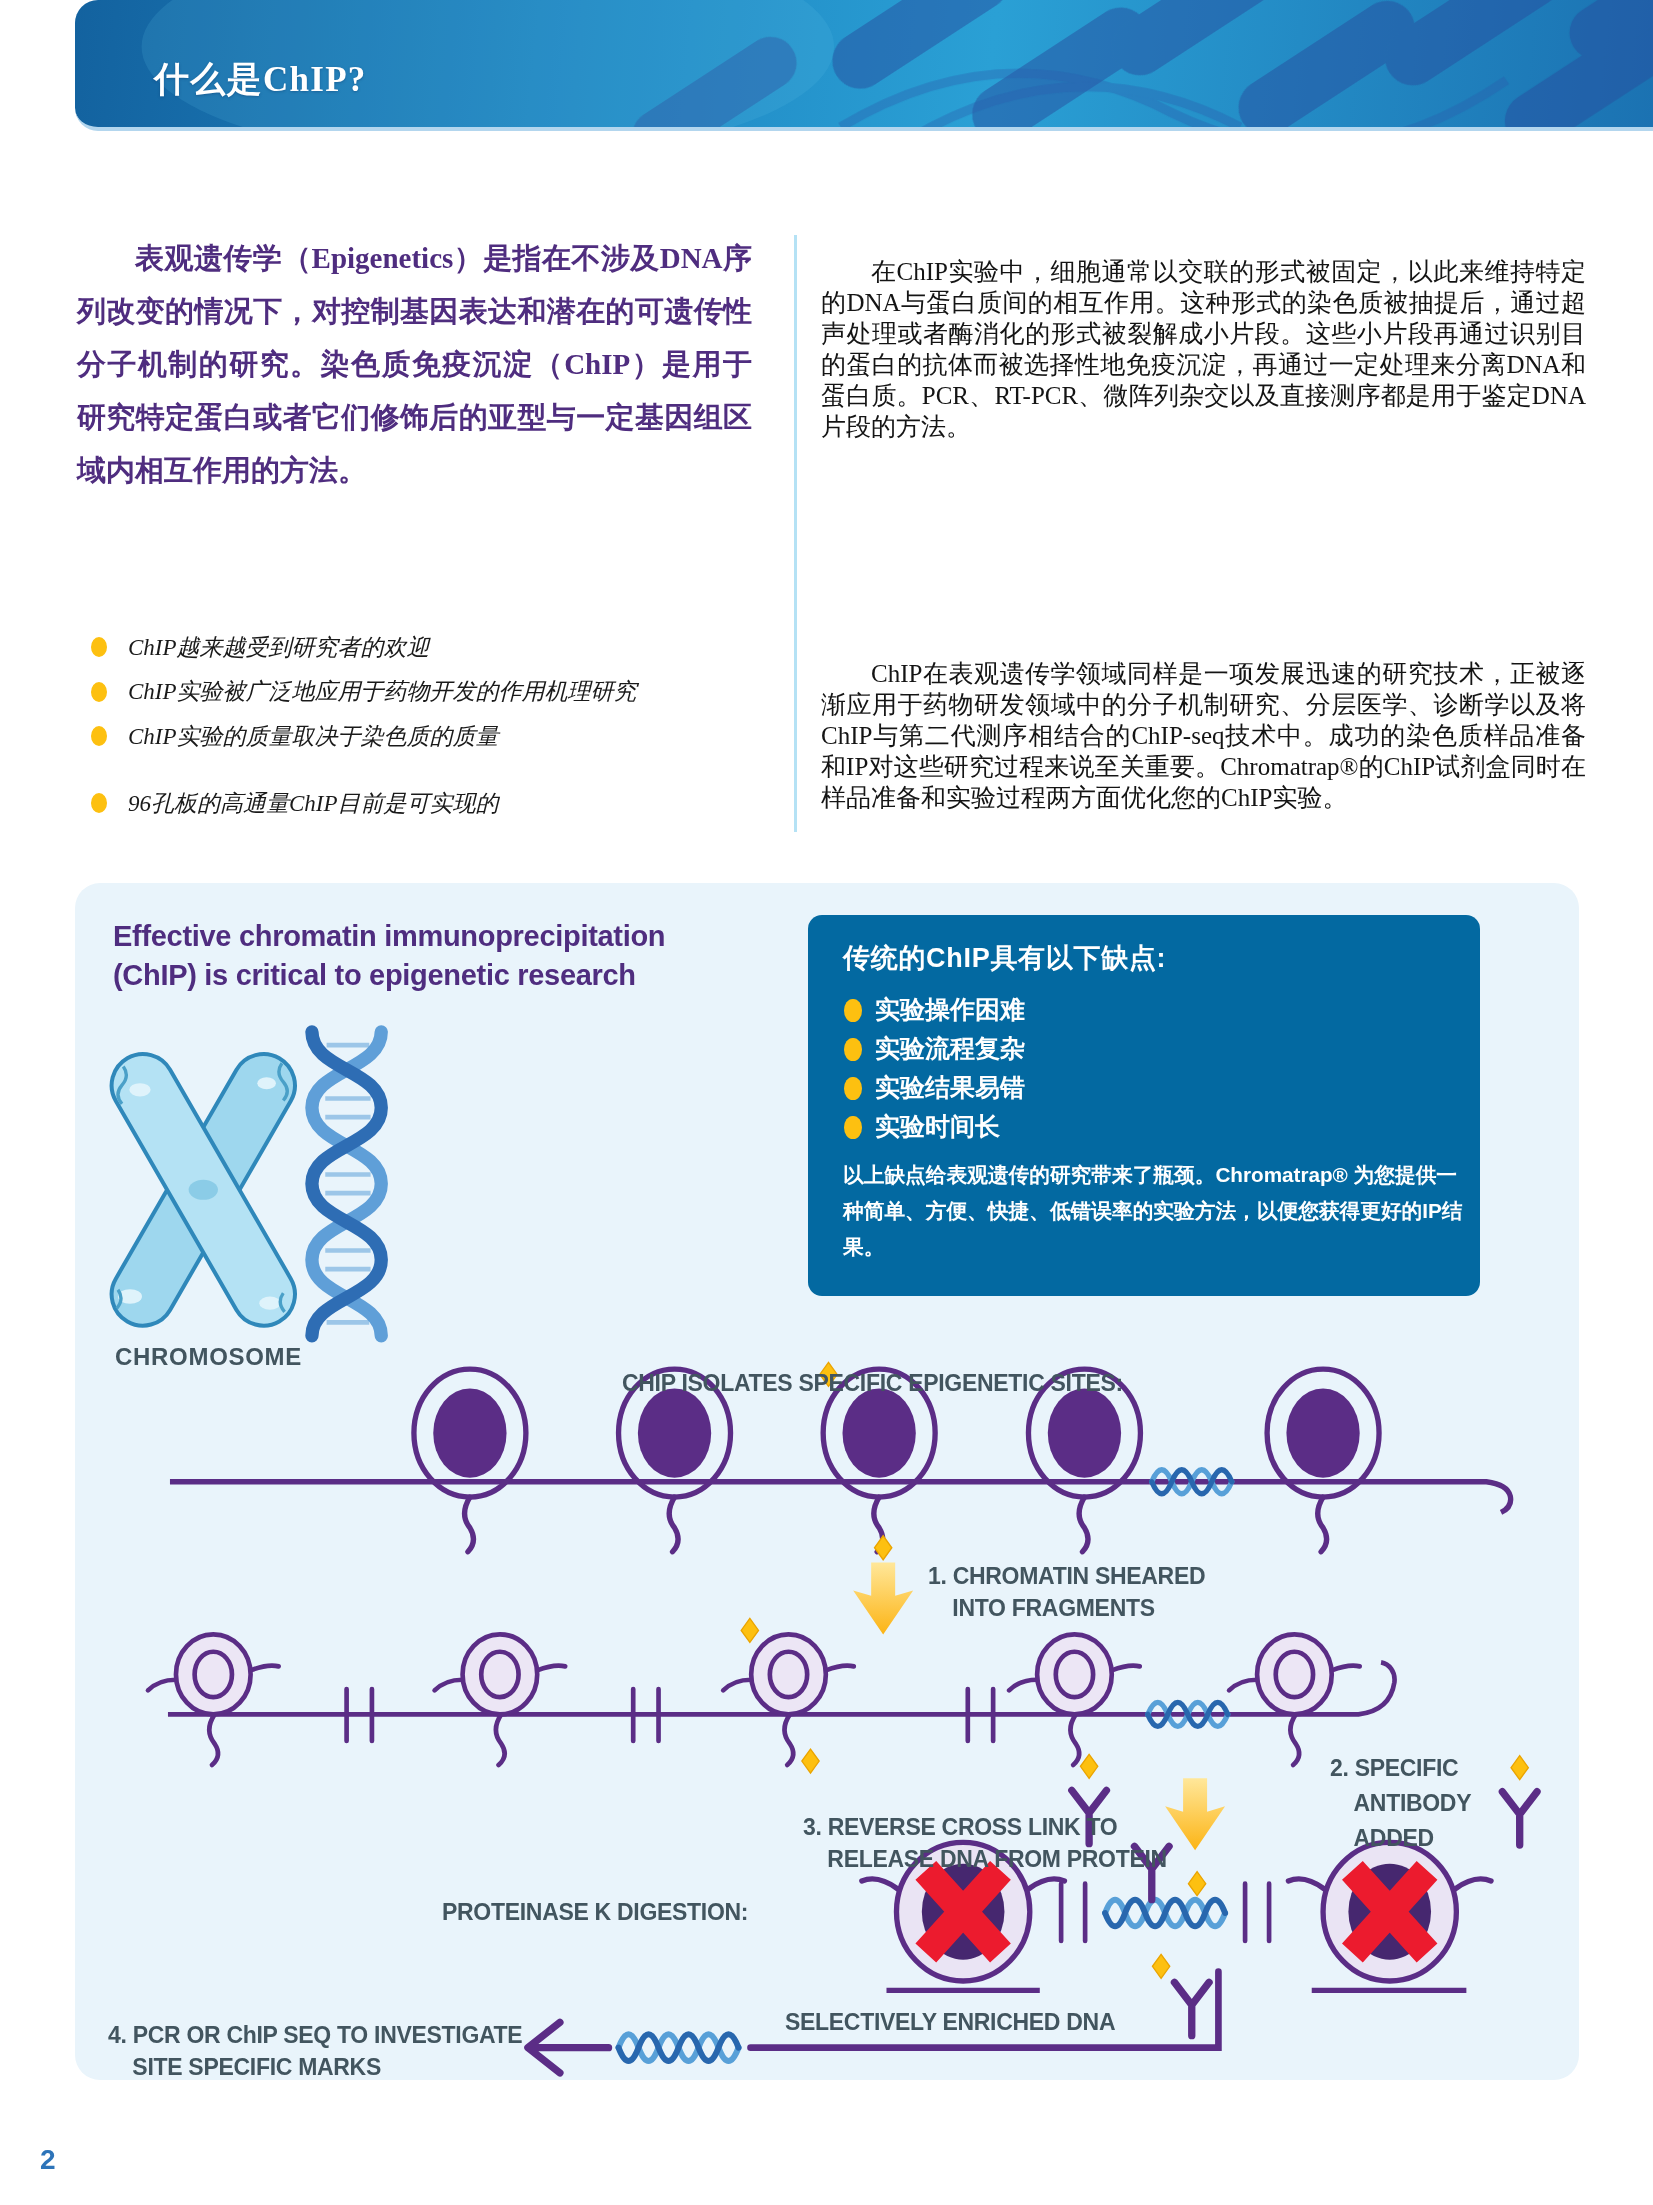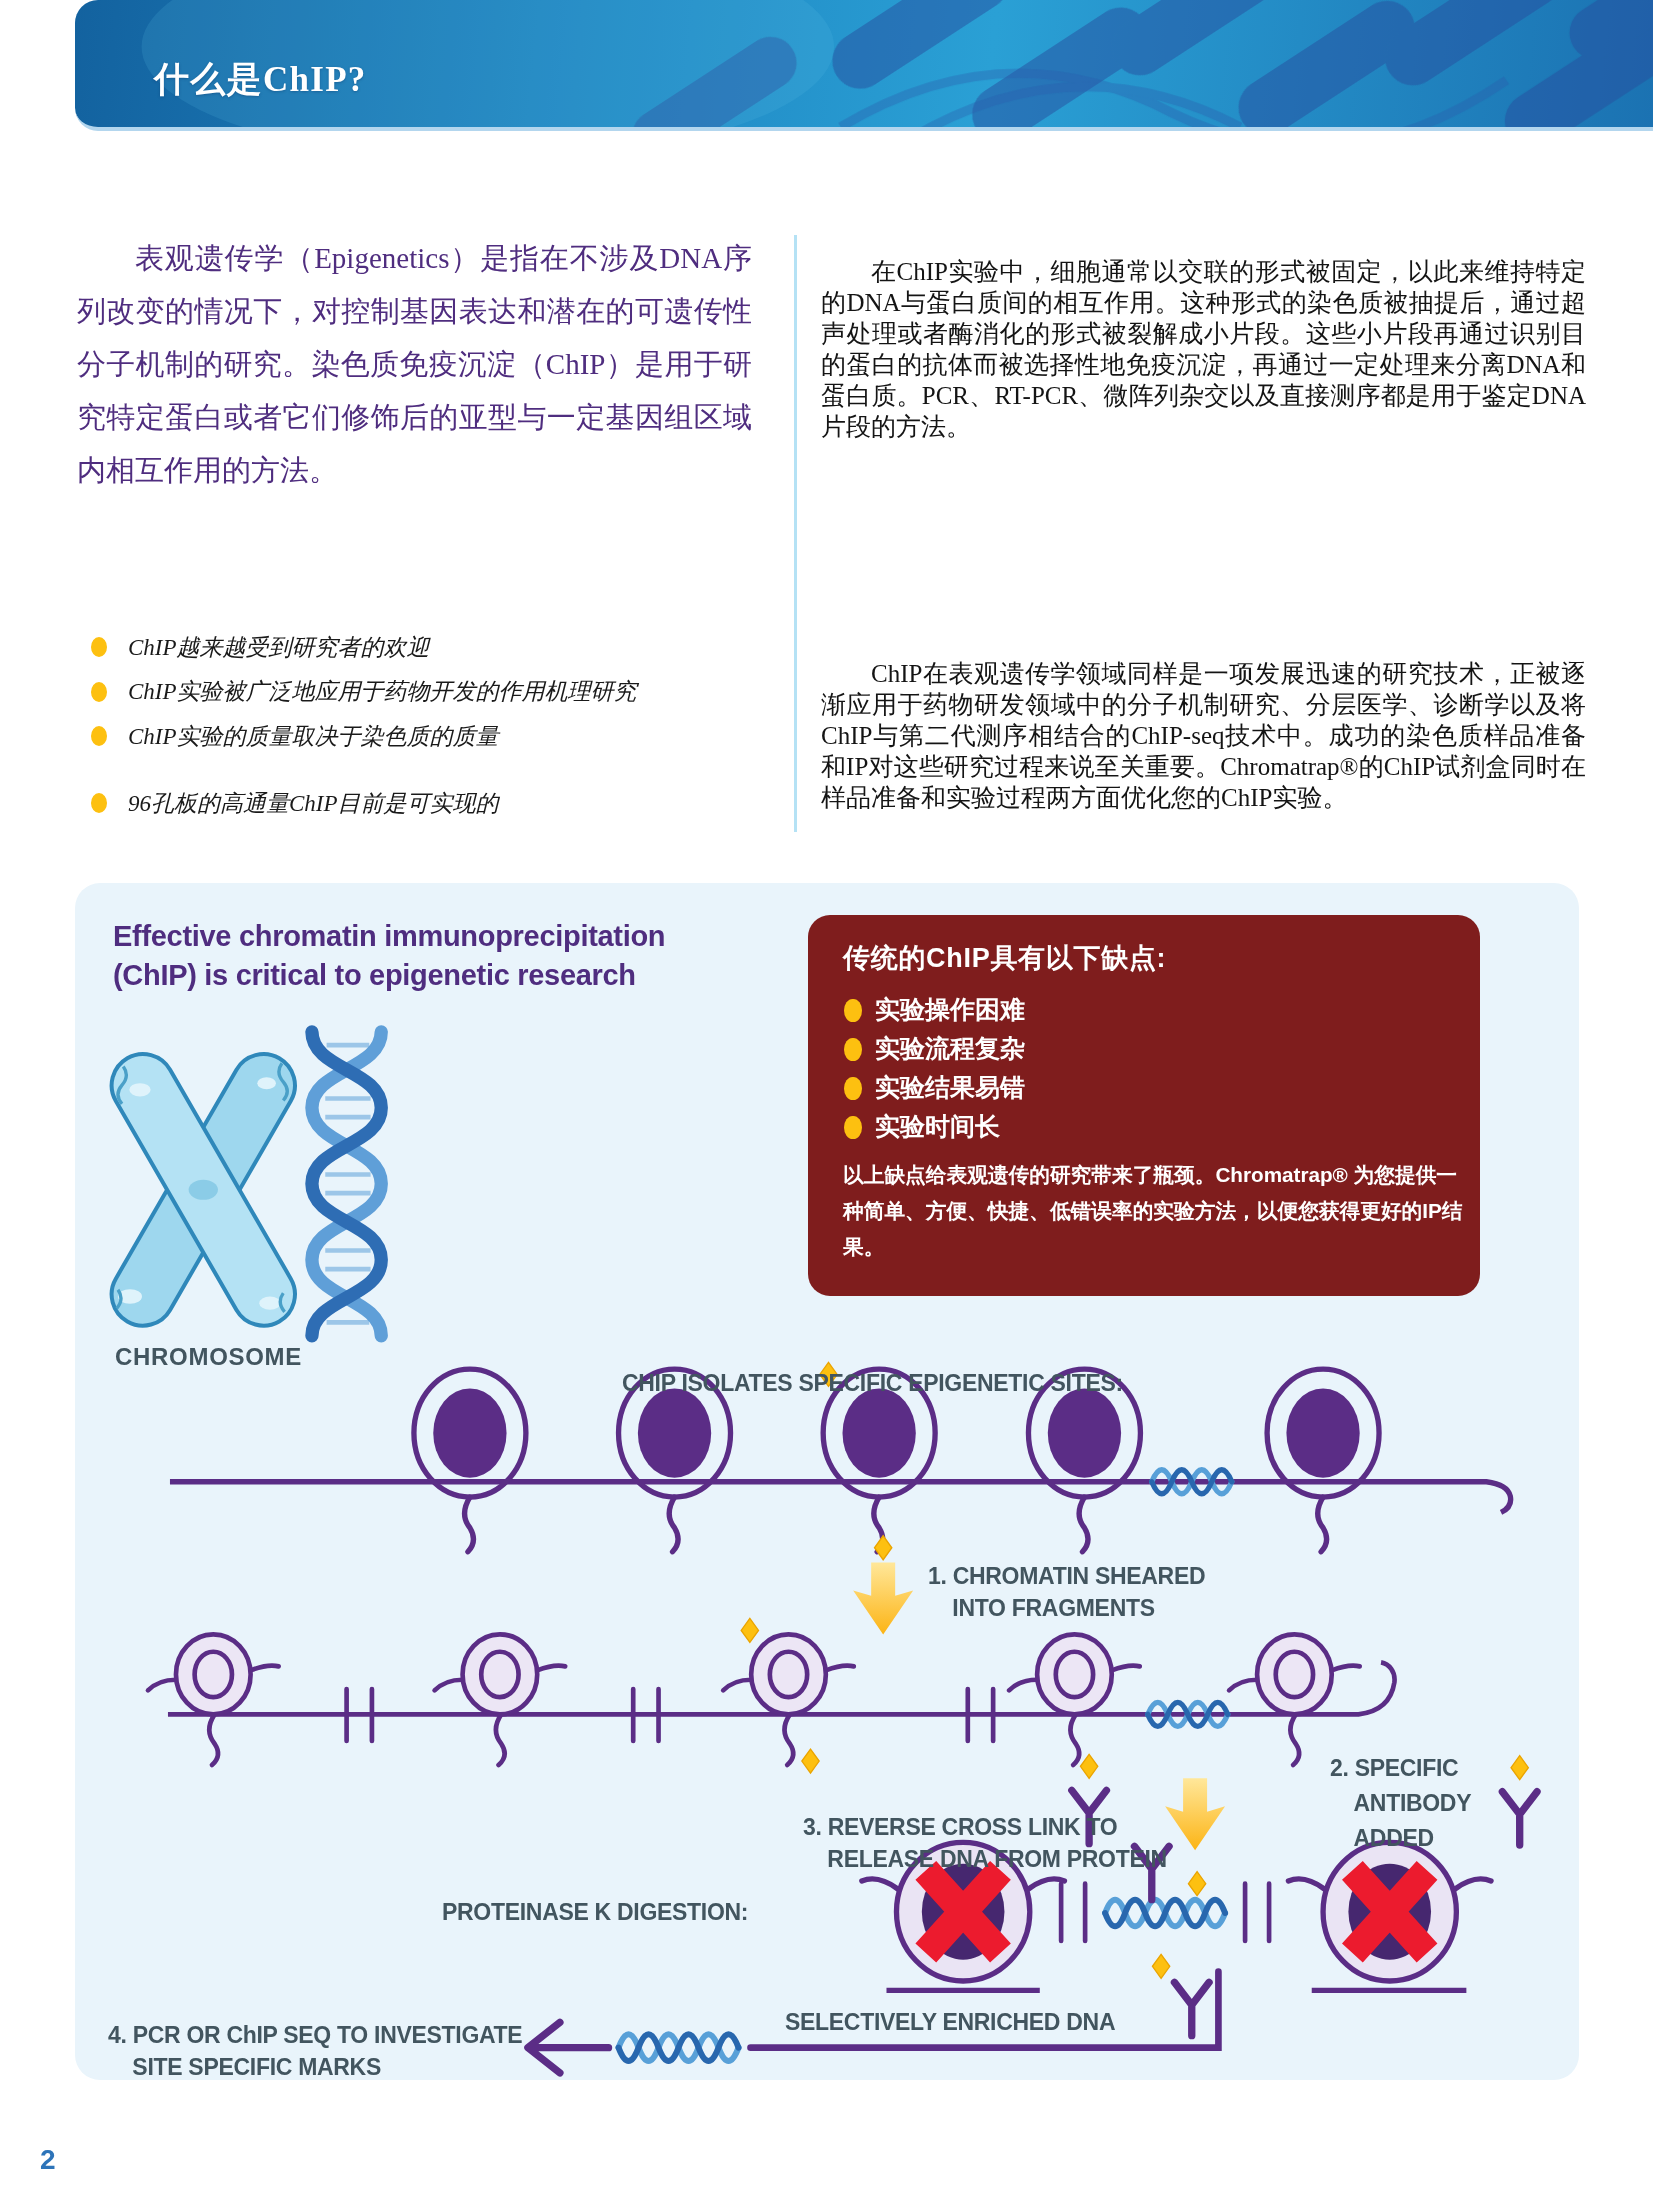--- a/index.html
+++ b/index.html
@@ -21,21 +21,21 @@
     position:absolute; left:79px; top:56px;
     font-family:"Liberation Serif","DejaVu Serif",serif;
     font-size:35px; font-weight:600; color:#ffffff; letter-spacing:1.3px;
     text-shadow:0 1.3px 2.7px rgba(10,40,90,.35);
   }
 
   
   .lead {
     position:absolute; left:77px; top:232px; width:675px;
     font-family:"Liberation Serif","DejaVu Serif",serif;
-    font-size:29px; line-height:53px; font-weight:400;
+    font-size:29px; line-height:53px; font-weight:700;
     color:#4f2d7f; text-align:justify; text-indent:2em;
   }
   .col-divider {
     position:absolute; left:794px; top:235px; width:2.7px; height:597px;
     background:#b5e2f5;
   }
   .rc-par {
     position:absolute; left:821px; width:765px;
     font-family:"Liberation Serif","DejaVu Serif",serif;
     font-size:25px; line-height:31px; color:#141414;
@@ -76,21 +76,21 @@
   .lbl-step1    { left:928px; top:1560px; line-height:32px; }
   .lbl-step2    { left:1330px; top:1751px; line-height:35px; }
   .lbl-step3    { left:803px; top:1811px; line-height:32px; }
   .lbl-protk    { left:442px;  top:1897px; }
   .lbl-step4    { left:108px;  top:2019px; line-height:32px; }
   .lbl-enriched { left:785px; top:2007px; }
 
   
   .drawbacks {
     position:absolute; left:808px; top:915px; width:672px; height:381px;
-    background:#7f1d1d; border-radius:22px; box-sizing:border-box;
+    background:#0369a1; border-radius:14px; box-sizing:border-box;
     padding:25px 32px 0 35px; color:#ffffff;
   }
   .drawbacks-title { font-size:27px; font-weight:bold; letter-spacing:0.7px; }
   .drawbacks-list { list-style:none; margin:16px 0 0 0; padding:0; }
   .drawbacks-list li { position:relative; padding-left:32px; height:39px;
     font-size:25px; font-weight:bold; line-height:35px; }
   .drawbacks-list .bdot {
     position:absolute; left:1.3px; top:6.7px; width:17.3px; height:23px;
     border-radius:50%; background:#fdc010;
   }

